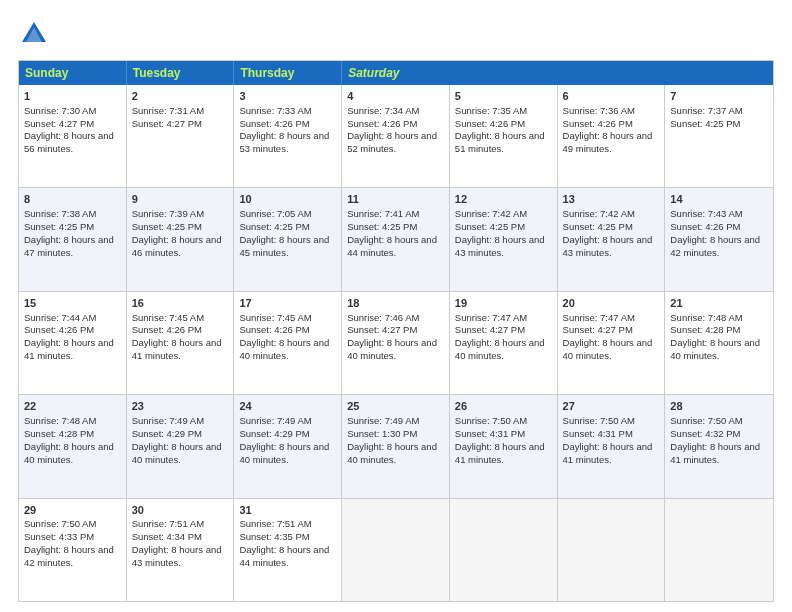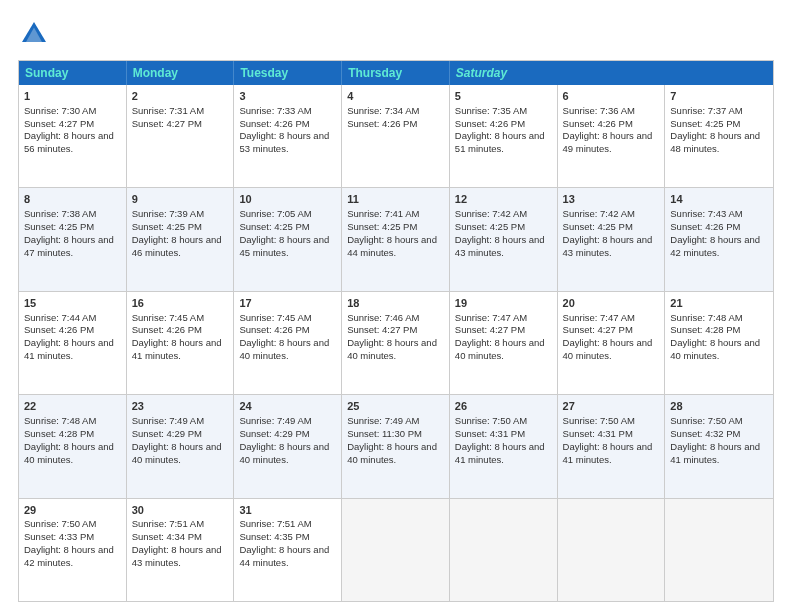--- a/index.html
+++ b/index.html
@@ -57,21 +57,21 @@
       display: flex;
       flex-direction: column;
       border: 1px solid #ccc;
     }
     .cal-header {
       display: grid;
       grid-template-columns: repeat(7, 1fr);
       background: #1a6abf;
     }
     .cal-header-cell {
-      color: #5eead4;
+      color: #bef264;
       font-size: 12px;
       font-weight: bold;
       padding: 5px 6px;
       text-align: left;
       border-right: 1px solid #4488cc;
     }
     .cal-header-cell:last-child { border-right: none; font-style: italic; }
     .cal-body {
       flex: 1;
       display: flex;
@@ -122,34 +122,33 @@
     </div>
     <div class="title-block">
       <div class="main-title"></div>
       <div class="subtitle"></div>
     </div>
   </div>
 
   <div class="calendar">
     <div class="cal-header">
     <div class="cal-header-cell">Sunday</div>
-        <div class="cal-header-cell">Monday</div>
         <div class="cal-header-cell">Tuesday</div>
         <div class="cal-header-cell">Thursday</div>
         <div class="cal-header-cell">Saturday</div>
       </div>
     <div class="cal-body">
     <div class="cal-row">
           <div class="cal-cell"><span class="day-num">1</span><span>Sunrise: 7:30 AM</span><br><span>Sunset: 4:27 PM</span><br><span>Daylight: 8 hours and 56 minutes.</span></div>
           <div class="cal-cell"><span class="day-num">2</span><span>Sunrise: 7:31 AM</span><br><span>Sunset: 4:27 PM</span><br></div>
           <div class="cal-cell"><span class="day-num">3</span><span>Sunrise: 7:33 AM</span><br><span>Sunset: 4:26 PM</span><br><span>Daylight: 8 hours and 53 minutes.</span></div>
-          <div class="cal-cell"><span class="day-num">4</span><span>Sunrise: 7:34 AM</span><br><span>Sunset: 4:26 PM</span><br></div>
+          <div class="cal-cell"><span class="day-num">4</span><span>Sunrise: 7:34 AM</span><br><span>Sunset: 4:26 PM</span><br><span>Daylight: 8 hours and 52 minutes.</span></div>
           <div class="cal-cell"><span class="day-num">5</span><span>Sunrise: 7:35 AM</span><br><span>Sunset: 4:26 PM</span><br><span>Daylight: 8 hours and 51 minutes.</span></div>
           <div class="cal-cell"><span class="day-num">6</span><span>Sunrise: 7:36 AM</span><br><span>Sunset: 4:26 PM</span><br><span>Daylight: 8 hours and 49 minutes.</span></div>
-          <div class="cal-cell"><span class="day-num">7</span><span>Sunrise: 7:37 AM</span><br><span>Sunset: 4:25 PM</span><br><span>Daylight: 8 hours and 48 minutes.</span></div>
+          <div class="cal-cell"><span class="day-num">7</span><span>Sunrise: 7:37 AM</span><br><span>Sunset: 4:25 PM</span><br></div>
         </div>
         <div class="cal-row">
           <div class="cal-cell"><span class="day-num">8</span><span>Sunrise: 7:38 AM</span><br><span>Sunset: 4:25 PM</span><br><span>Daylight: 8 hours and 47 minutes.</span></div>
           <div class="cal-cell"><span class="day-num">9</span><span>Sunrise: 7:39 AM</span><br><span>Sunset: 4:25 PM</span><br><span>Daylight: 8 hours and 46 minutes.</span></div>
           <div class="cal-cell"><span class="day-num">10</span><span>Sunrise: 7:05 AM</span><br><span>Sunset: 4:25 PM</span><br><span>Daylight: 8 hours and 45 minutes.</span></div>
           <div class="cal-cell"><span class="day-num">11</span><span>Sunrise: 7:41 AM</span><br><span>Sunset: 4:25 PM</span><br><span>Daylight: 8 hours and 44 minutes.</span></div>
           <div class="cal-cell"><span class="day-num">12</span><span>Sunrise: 7:42 AM</span><br><span>Sunset: 4:25 PM</span><br><span>Daylight: 8 hours and 43 minutes.</span></div>
           <div class="cal-cell"><span class="day-num">13</span><span>Sunrise: 7:42 AM</span><br><span>Sunset: 4:25 PM</span><br><span>Daylight: 8 hours and 43 minutes.</span></div>
           <div class="cal-cell"><span class="day-num">14</span><span>Sunrise: 7:43 AM</span><br><span>Sunset: 4:26 PM</span><br><span>Daylight: 8 hours and 42 minutes.</span></div>
         </div>
@@ -159,21 +158,21 @@
           <div class="cal-cell"><span class="day-num">17</span><span>Sunrise: 7:45 AM</span><br><span>Sunset: 4:26 PM</span><br><span>Daylight: 8 hours and 40 minutes.</span></div>
           <div class="cal-cell"><span class="day-num">18</span><span>Sunrise: 7:46 AM</span><br><span>Sunset: 4:27 PM</span><br><span>Daylight: 8 hours and 40 minutes.</span></div>
           <div class="cal-cell"><span class="day-num">19</span><span>Sunrise: 7:47 AM</span><br><span>Sunset: 4:27 PM</span><br><span>Daylight: 8 hours and 40 minutes.</span></div>
           <div class="cal-cell"><span class="day-num">20</span><span>Sunrise: 7:47 AM</span><br><span>Sunset: 4:27 PM</span><br><span>Daylight: 8 hours and 40 minutes.</span></div>
           <div class="cal-cell"><span class="day-num">21</span><span>Sunrise: 7:48 AM</span><br><span>Sunset: 4:28 PM</span><br><span>Daylight: 8 hours and 40 minutes.</span></div>
         </div>
         <div class="cal-row">
           <div class="cal-cell"><span class="day-num">22</span><span>Sunrise: 7:48 AM</span><br><span>Sunset: 4:28 PM</span><br><span>Daylight: 8 hours and 40 minutes.</span></div>
           <div class="cal-cell"><span class="day-num">23</span><span>Sunrise: 7:49 AM</span><br><span>Sunset: 4:29 PM</span><br><span>Daylight: 8 hours and 40 minutes.</span></div>
           <div class="cal-cell"><span class="day-num">24</span><span>Sunrise: 7:49 AM</span><br><span>Sunset: 4:29 PM</span><br><span>Daylight: 8 hours and 40 minutes.</span></div>
-          <div class="cal-cell"><span class="day-num">25</span><span>Sunrise: 7:49 AM</span><br><span>Sunset: 11:30 PM</span><br><span>Daylight: 8 hours and 40 minutes.</span></div>
+          <div class="cal-cell"><span class="day-num">25</span><span>Sunrise: 7:49 AM</span><br><span>Sunset: 1:30 PM</span><br><span>Daylight: 8 hours and 40 minutes.</span></div>
           <div class="cal-cell"><span class="day-num">26</span><span>Sunrise: 7:50 AM</span><br><span>Sunset: 4:31 PM</span><br><span>Daylight: 8 hours and 41 minutes.</span></div>
           <div class="cal-cell"><span class="day-num">27</span><span>Sunrise: 7:50 AM</span><br><span>Sunset: 4:31 PM</span><br><span>Daylight: 8 hours and 41 minutes.</span></div>
           <div class="cal-cell"><span class="day-num">28</span><span>Sunrise: 7:50 AM</span><br><span>Sunset: 4:32 PM</span><br><span>Daylight: 8 hours and 41 minutes.</span></div>
         </div>
         <div class="cal-row">
           <div class="cal-cell"><span class="day-num">29</span><span>Sunrise: 7:50 AM</span><br><span>Sunset: 4:33 PM</span><br><span>Daylight: 8 hours and 42 minutes.</span></div>
           <div class="cal-cell"><span class="day-num">30</span><span>Sunrise: 7:51 AM</span><br><span>Sunset: 4:34 PM</span><br><span>Daylight: 8 hours and 43 minutes.</span></div>
           <div class="cal-cell"><span class="day-num">31</span><span>Sunrise: 7:51 AM</span><br><span>Sunset: 4:35 PM</span><br><span>Daylight: 8 hours and 44 minutes.</span></div>
           <div class="cal-cell empty"></div>
           <div class="cal-cell empty"></div>

